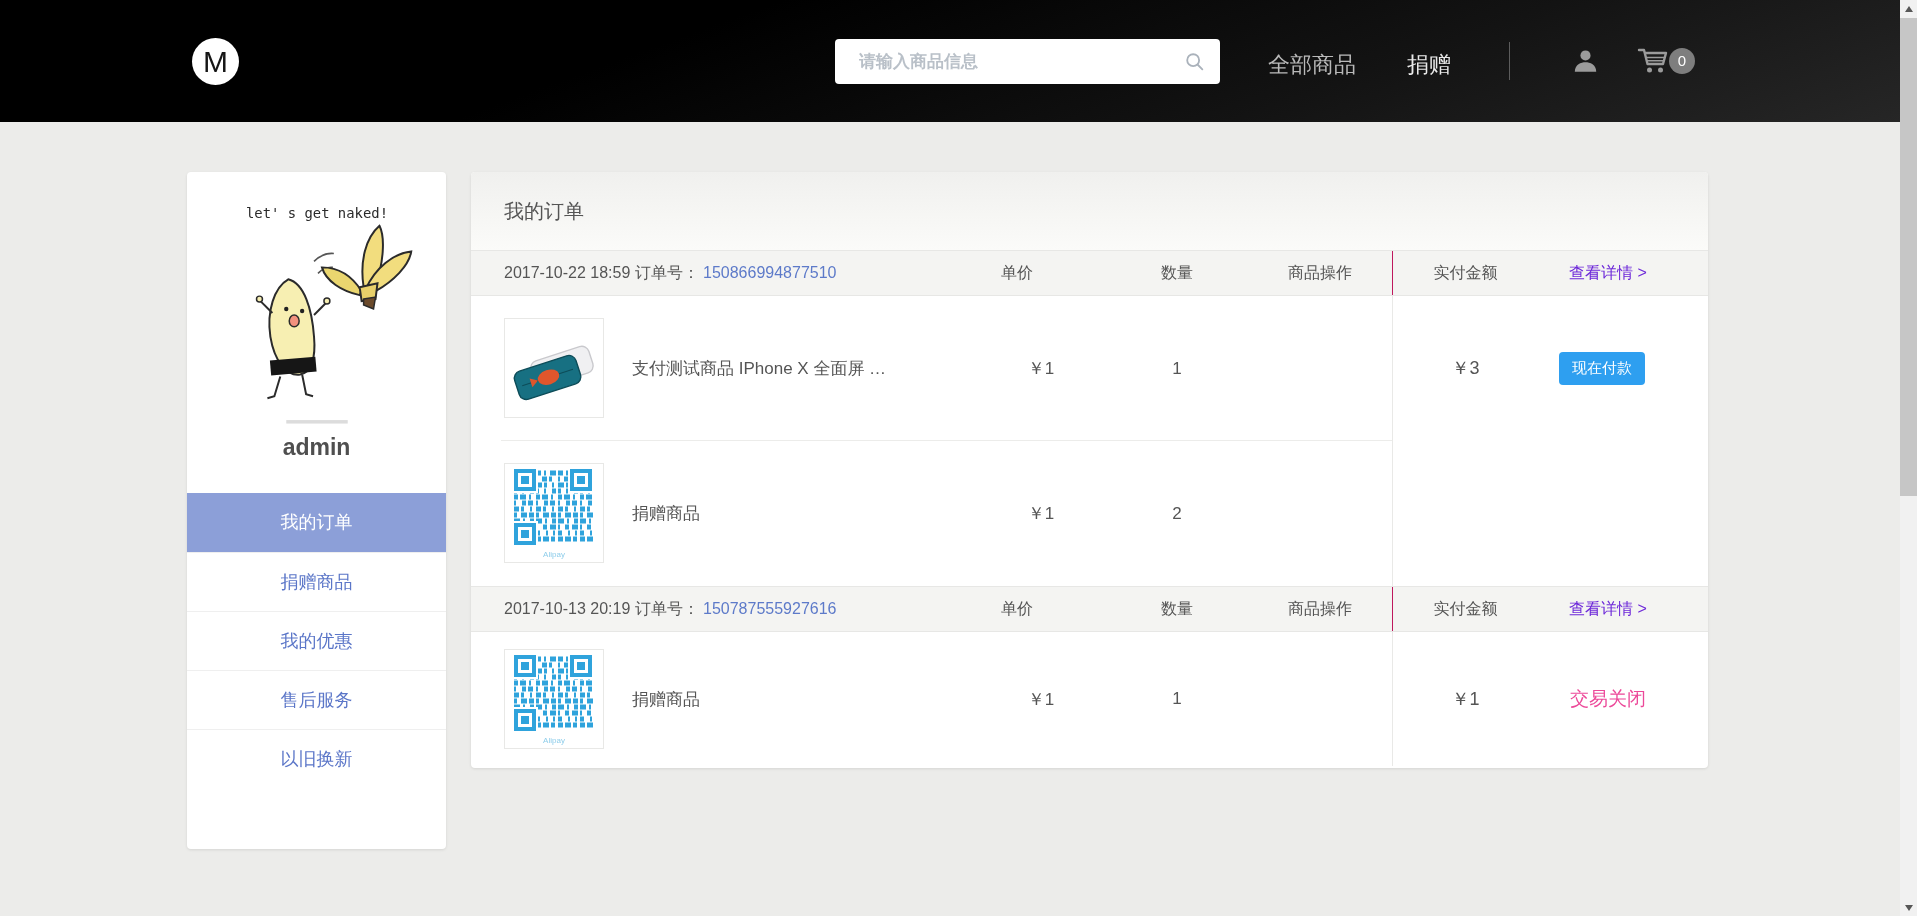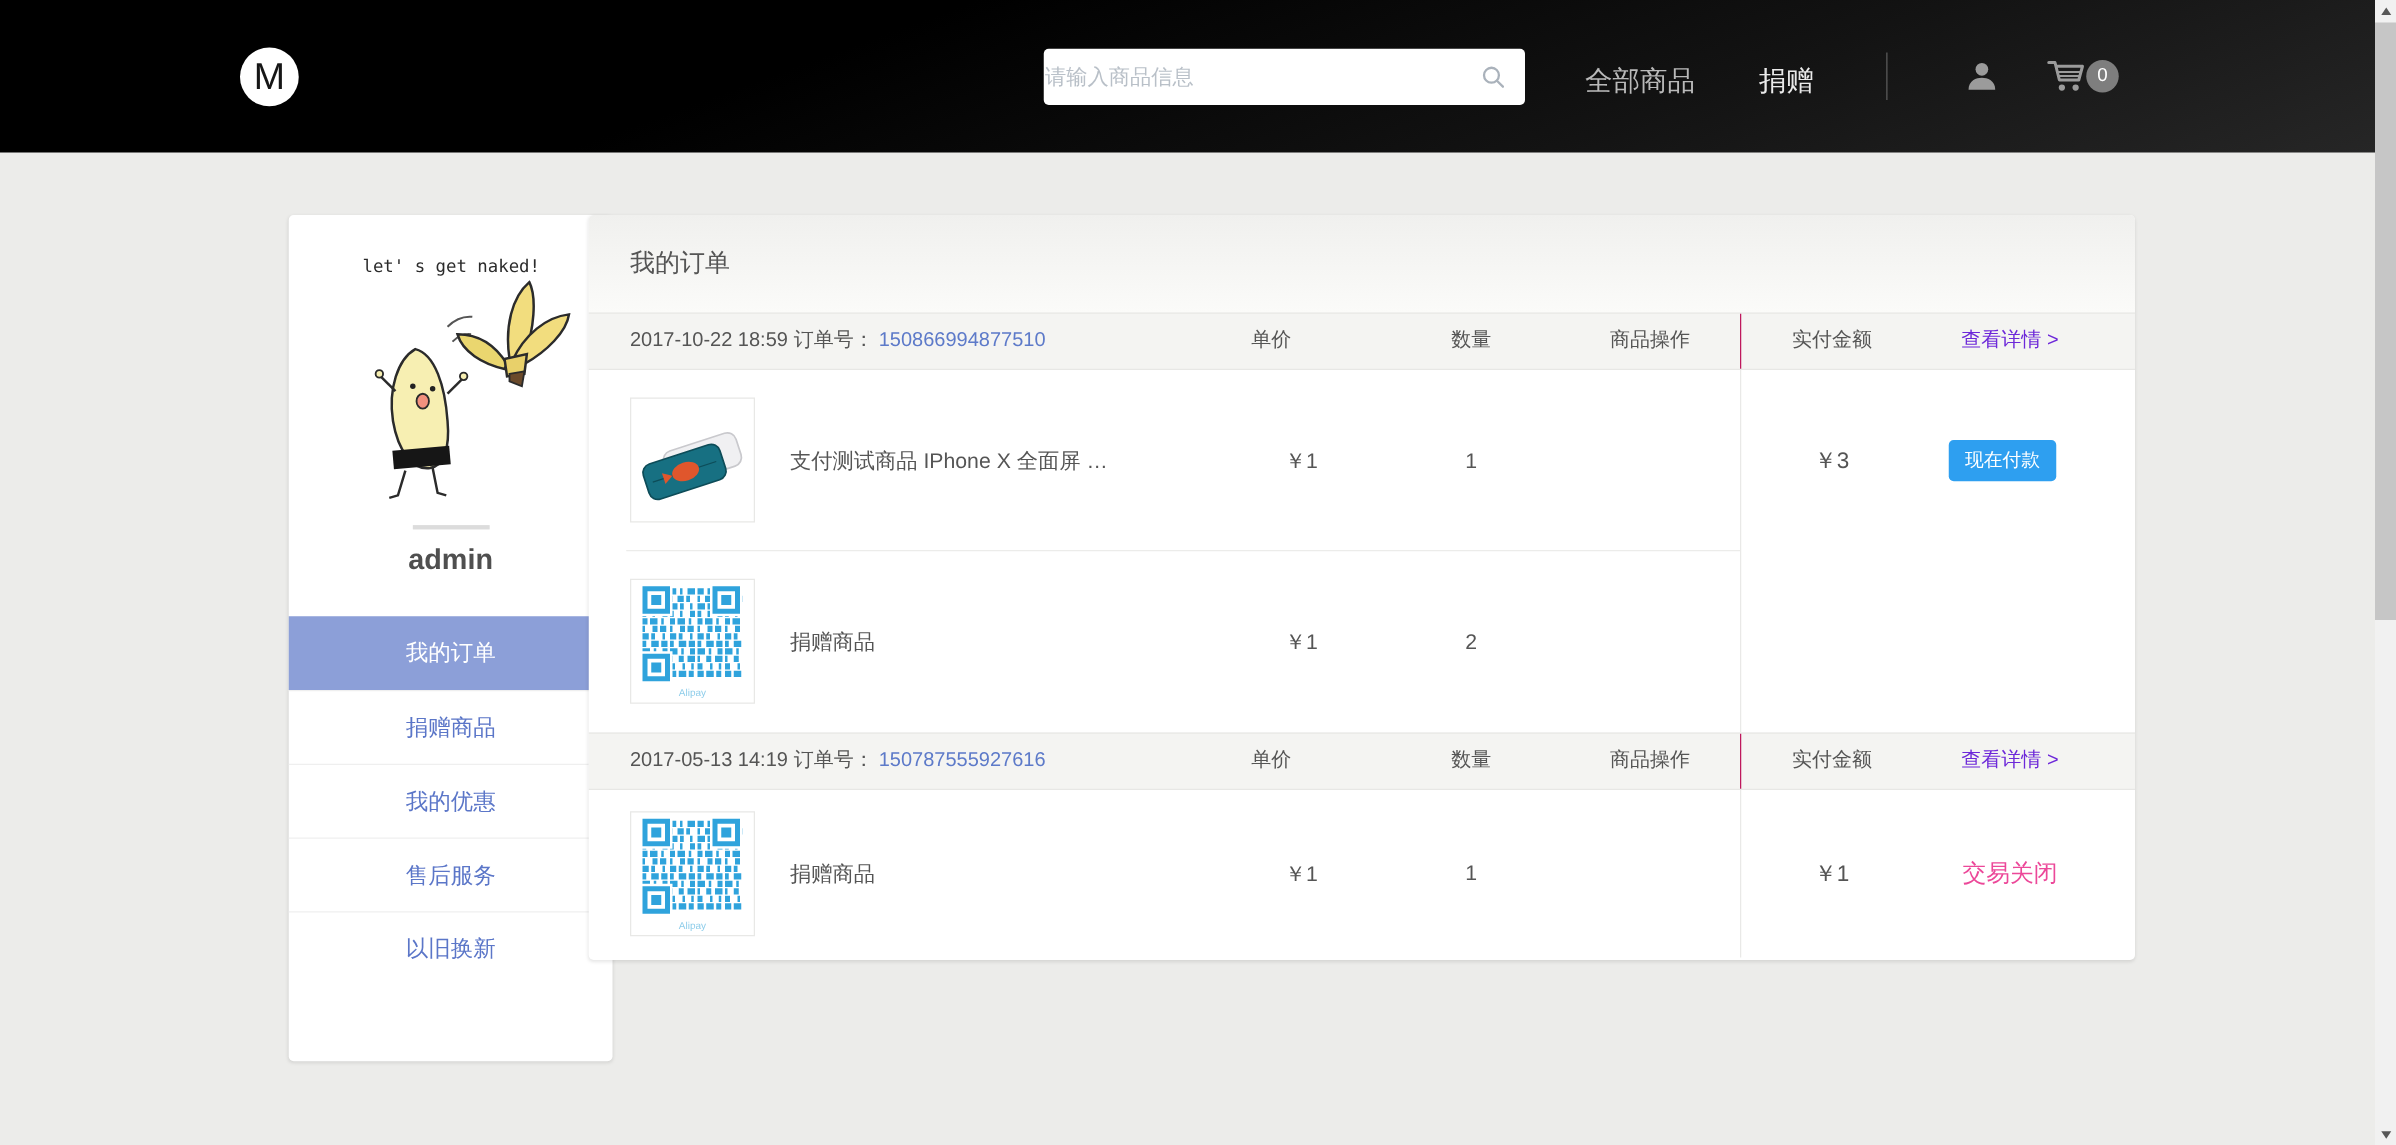--- a/index.html
+++ b/index.html
@@ -8,36 +8,36 @@
 
   
   .topbar { position:absolute; left:0; top:0; width:1900px; height:122px;
             background:linear-gradient(160deg,#000 35%,#131313 70%,#262626 100%); }
   .logo { position:absolute; left:192px; top:38px; width:47px; height:47px; border-radius:50%;
           background:#fff; display:flex; align-items:center; justify-content:center; cursor:pointer; }
   .logo span { font-size:30px; color:#161616; font-weight:500; letter-spacing:0; }
   .search { position:absolute; left:835px; top:39px; width:385px; height:45px; background:#fff;
             border-radius:4px; display:flex; align-items:center; }
   .search input { flex:1; height:100%; border:none; outline:none; background:transparent;
-                  padding:0 10px 0 1px; font-size:17px; color:#333;
-                  font-family:"Liberation Sans","DejaVu Sans",sans-serif; }
+                  padding:0 10px 0 24px; font-size:17px; color:#333;
+                  font-family:"Liberation Sans","DejaVu Sans",sans-serif;font-weight:bold; }
   .search input::placeholder { color:#b9c0c8; }
   .search .sicon { margin-right:14px; display:block; }
   .nav-item { position:absolute; top:50px; font-size:22px; text-decoration:none; cursor:pointer; }
   .nav-all { left:1268px; color:#b9b9b9; }
   .nav-donate { left:1407px; color:#eaeaea; }
   .vdiv { position:absolute; left:1509px; top:42px; width:1px; height:38px; background:#5c5c5c; }
   .user-ic { position:absolute; left:1572px; top:47px; cursor:pointer; }
   .cart-ic { position:absolute; left:1637px; top:47px; cursor:pointer; }
   .badge { position:absolute; left:1669px; top:48px; width:26px; height:26px; border-radius:50%;
            background:#7e7e7e; color:#fff; font-size:15px; text-align:center; line-height:26px; cursor:pointer; }
 
   
   .side { position:absolute; left:187px; top:172px; width:259px; height:677px; background:#fff;
-          border-radius:4px; box-shadow:0 1px 3px rgba(0,0,0,.10);margin-left:44px; }
+          border-radius:4px; box-shadow:0 1px 3px rgba(0,0,0,.10); }
   .avatar { margin:20px auto 0; width:206px; height:238px; }
   .uname { text-align:center; font-size:23px; font-weight:bold; color:#4f4f4f; margin-top:4px; }
   .menu { margin-top:32px; }
   .mi { display:block; height:59px; line-height:59px; text-align:center; font-size:18px;
         color:#5b76c8; text-decoration:none; border-top:1px solid #efefef; cursor:pointer; }
   .mi:first-child { border-top:none; }
   .mi.sel { background:#8c9fd8; color:#fff; }
 
   
   .panel { position:absolute; left:471px; top:172px; width:1237px; height:596px; background:#fff;
@@ -251,21 +251,21 @@
 
         <div class="paycell">
           <div class="amount">￥3</div>
           <button class="paybtn">现在付款</button>
         </div>
       </div>
     </section>
 
     <section>
       <div class="ohead">
-        <span class="oh-date">2017-05-13 14:19</span>
+        <span class="oh-date">2017-10-13 20:19</span>
         <span class="oh-label">订单号：</span>
         <a class="oh-no">150787555927616</a>
         <span class="col-price">单价</span>
         <span class="col-qty">数量</span>
         <span class="col-act">商品操作</span>
         <div class="oh-right">
           <span class="col-paid">实付金额</span>
           <a class="col-details">查看详情 &gt;</a>
         </div>
       </div>

